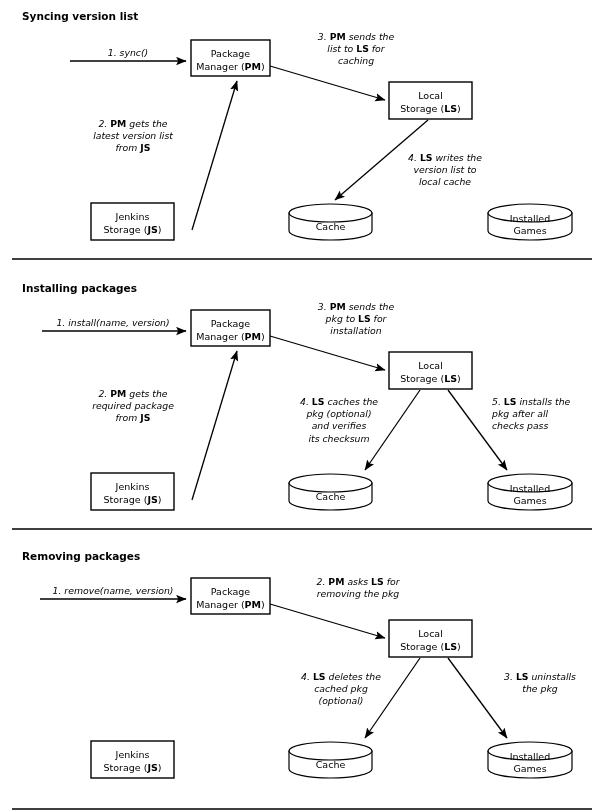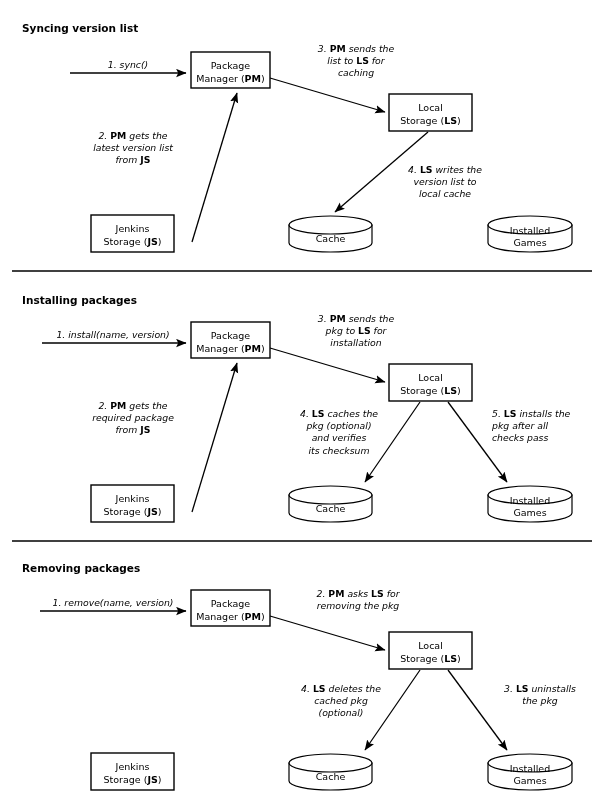--- a/index.html
+++ b/index.html
@@ -11,21 +11,20 @@
     width: 603px;
     height: 812px;
     font-family: "DejaVu Sans", sans-serif;
     color: #000000;
     overflow: hidden;
   }
   #diagram-root {
     position: relative;
     width: 603px;
     height: 677px;
-    margin-top: 12px;
   }
   svg.section-svg {
     display: block;
     position: absolute;
     left: 0;
   }
   .sec-header {
     font-family: "DejaVu Sans", sans-serif;
     font-size: 10.5px;
     font-weight: bold;

